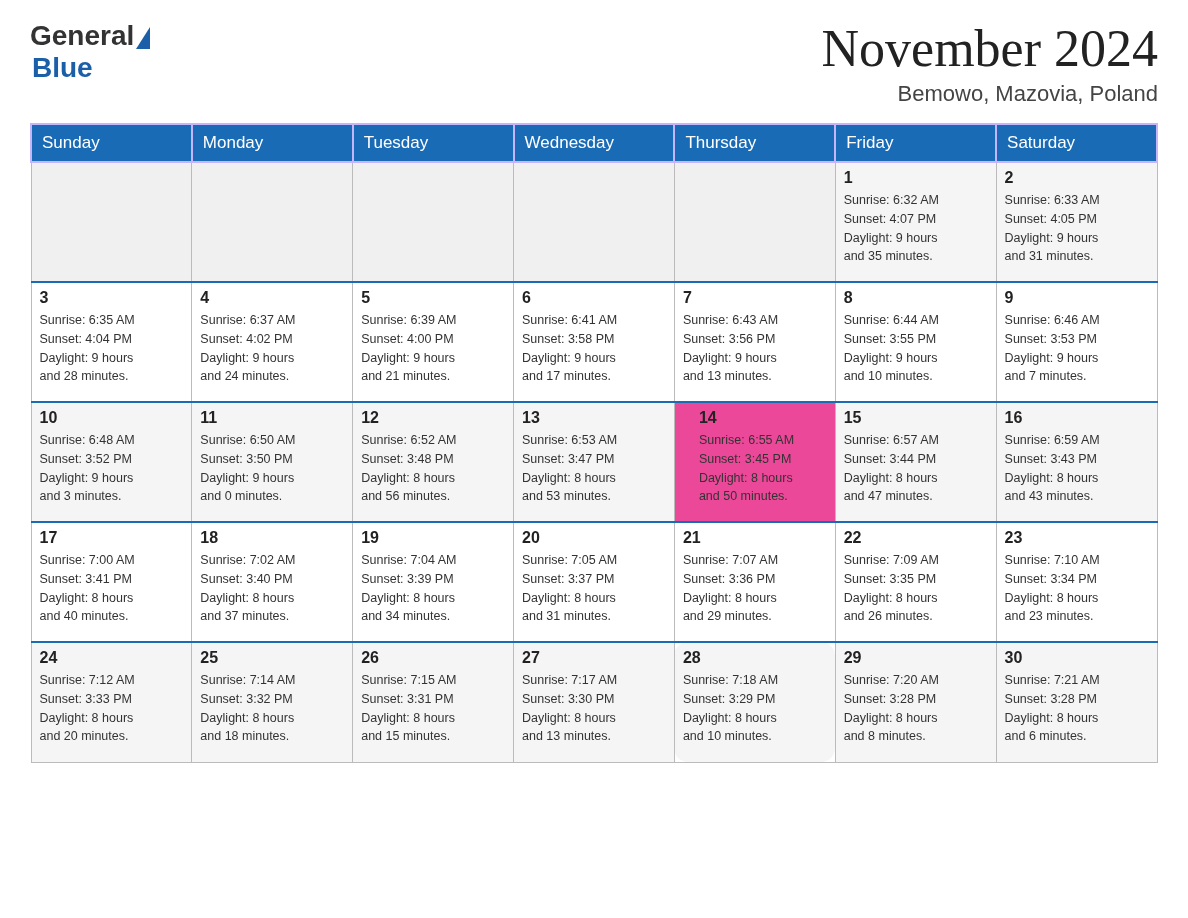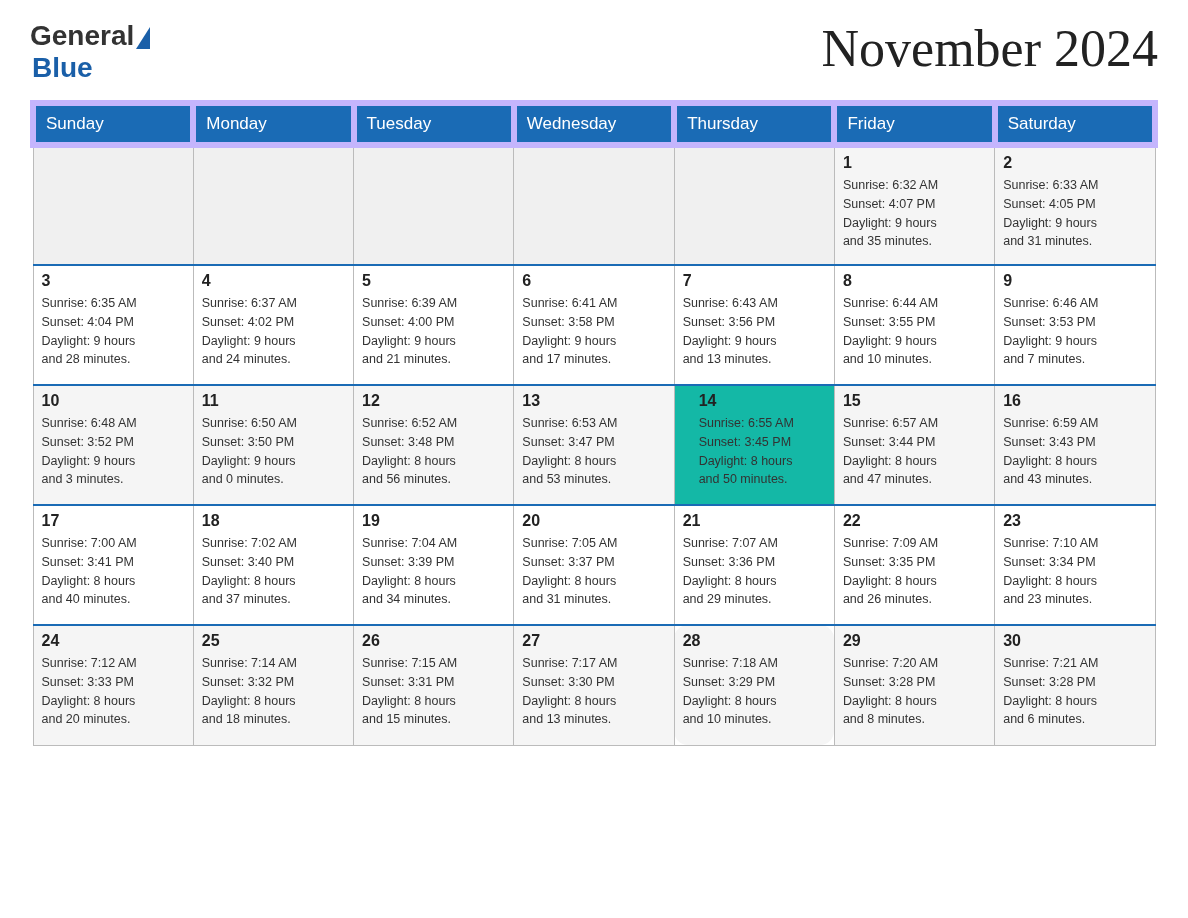--- a/index.html
+++ b/index.html
@@ -66,21 +66,21 @@
       border-collapse: collapse;
       table-layout: fixed;
     }
     .calendar th {
       background-color: #1a6bb5;
       color: #fff;
       font-size: 17px;
       font-weight: normal;
       padding: 8px 10px;
       text-align: left;
-      border: 6px solid #c4b5fd;
+      border: 2px solid #c4b5fd;
     }
     .calendar td {
       vertical-align: top;
       border: 1px solid #bbb;
       padding: 6px 8px;
       height: 120px;
       font-size: 13px;
       color: #333;
       background: #fff;
     }
@@ -115,20 +115,21 @@
 <div class="header-area">
   <div class="logo">
     <div class="logo-top">
       <span class="logo-general">General</span>
       <div class="logo-triangle"></div>
     </div>
     <span class="logo-blue">Blue</span>
   </div>
   <div class="title-area">
     <div class="month-title">November 2024</div>
+    <div class="location">Bemowo, Mazovia, Poland</div>
   </div>
 </div>
 
 <table class="calendar">
   <thead>
     <tr>
     <th>Sunday</th>
         <th>Monday</th>
         <th>Tuesday</th>
         <th>Wednesday</th>
@@ -193,21 +194,21 @@
           <div class="day-info">Sunrise: 6:50 AM<br>Sunset: 3:50 PM<br>Daylight: 9 hours<br>and 0 minutes.</div>
         </td>
         <td style="background-color: rgb(245, 245, 245);">
           <span class="day-number">12</span>
           <div class="day-info">Sunrise: 6:52 AM<br>Sunset: 3:48 PM<br>Daylight: 8 hours<br>and 56 minutes.</div>
         </td>
         <td style="background-color: rgb(245, 245, 245);">
           <span class="day-number">13</span>
           <div class="day-info">Sunrise: 6:53 AM<br>Sunset: 3:47 PM<br>Daylight: 8 hours<br>and 53 minutes.</div>
         </td>
-        <td style="background-color: #14b8a6; padding-left: 24px;">
+        <td style="background-color: #ec4899; padding-left: 24px;">
           <span class="day-number">14</span>
           <div class="day-info">Sunrise: 6:55 AM<br>Sunset: 3:45 PM<br>Daylight: 8 hours<br>and 50 minutes.</div>
         </td>
         <td style="background-color: rgb(245, 245, 245);">
           <span class="day-number">15</span>
           <div class="day-info">Sunrise: 6:57 AM<br>Sunset: 3:44 PM<br>Daylight: 8 hours<br>and 47 minutes.</div>
         </td>
         <td style="background-color: rgb(245, 245, 245);">
           <span class="day-number">16</span>
           <div class="day-info">Sunrise: 6:59 AM<br>Sunset: 3:43 PM<br>Daylight: 8 hours<br>and 43 minutes.</div>

